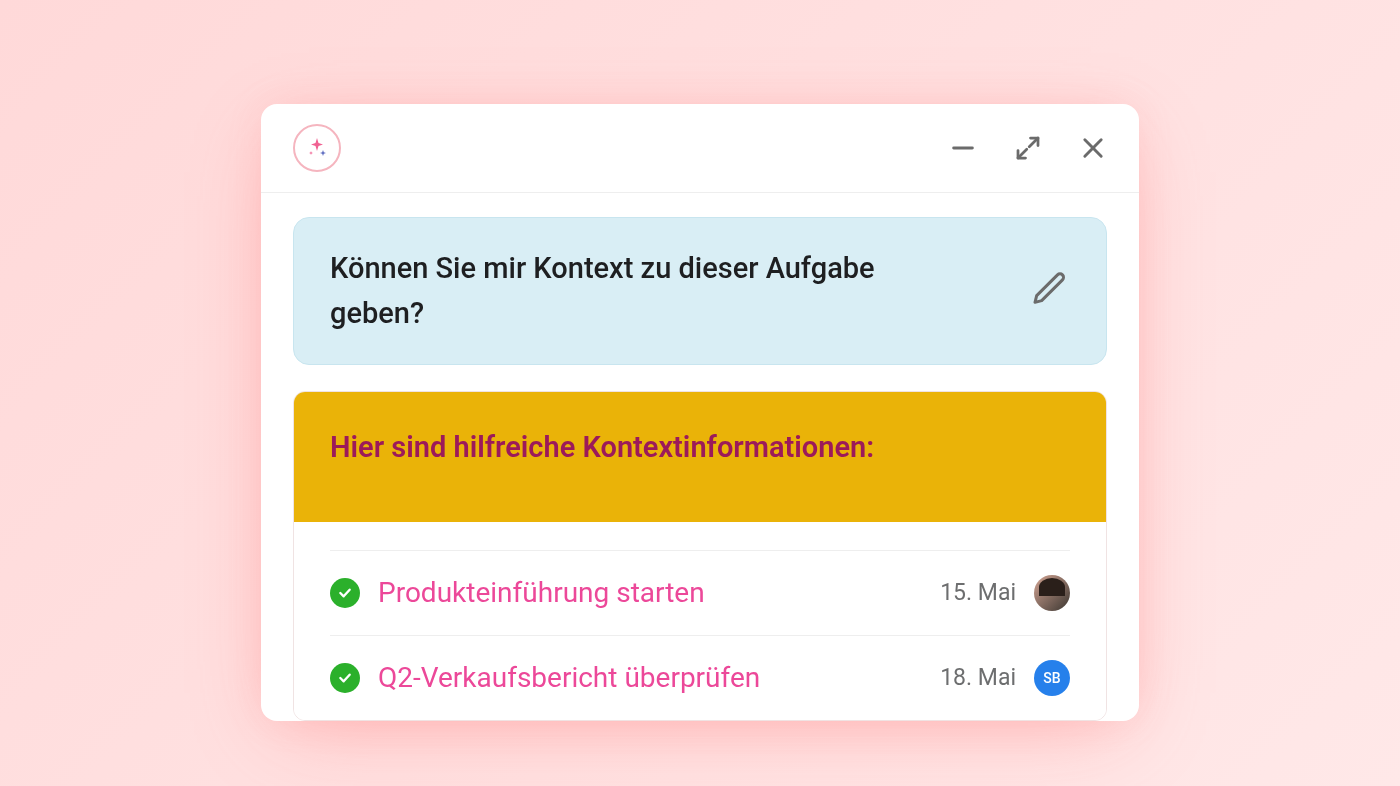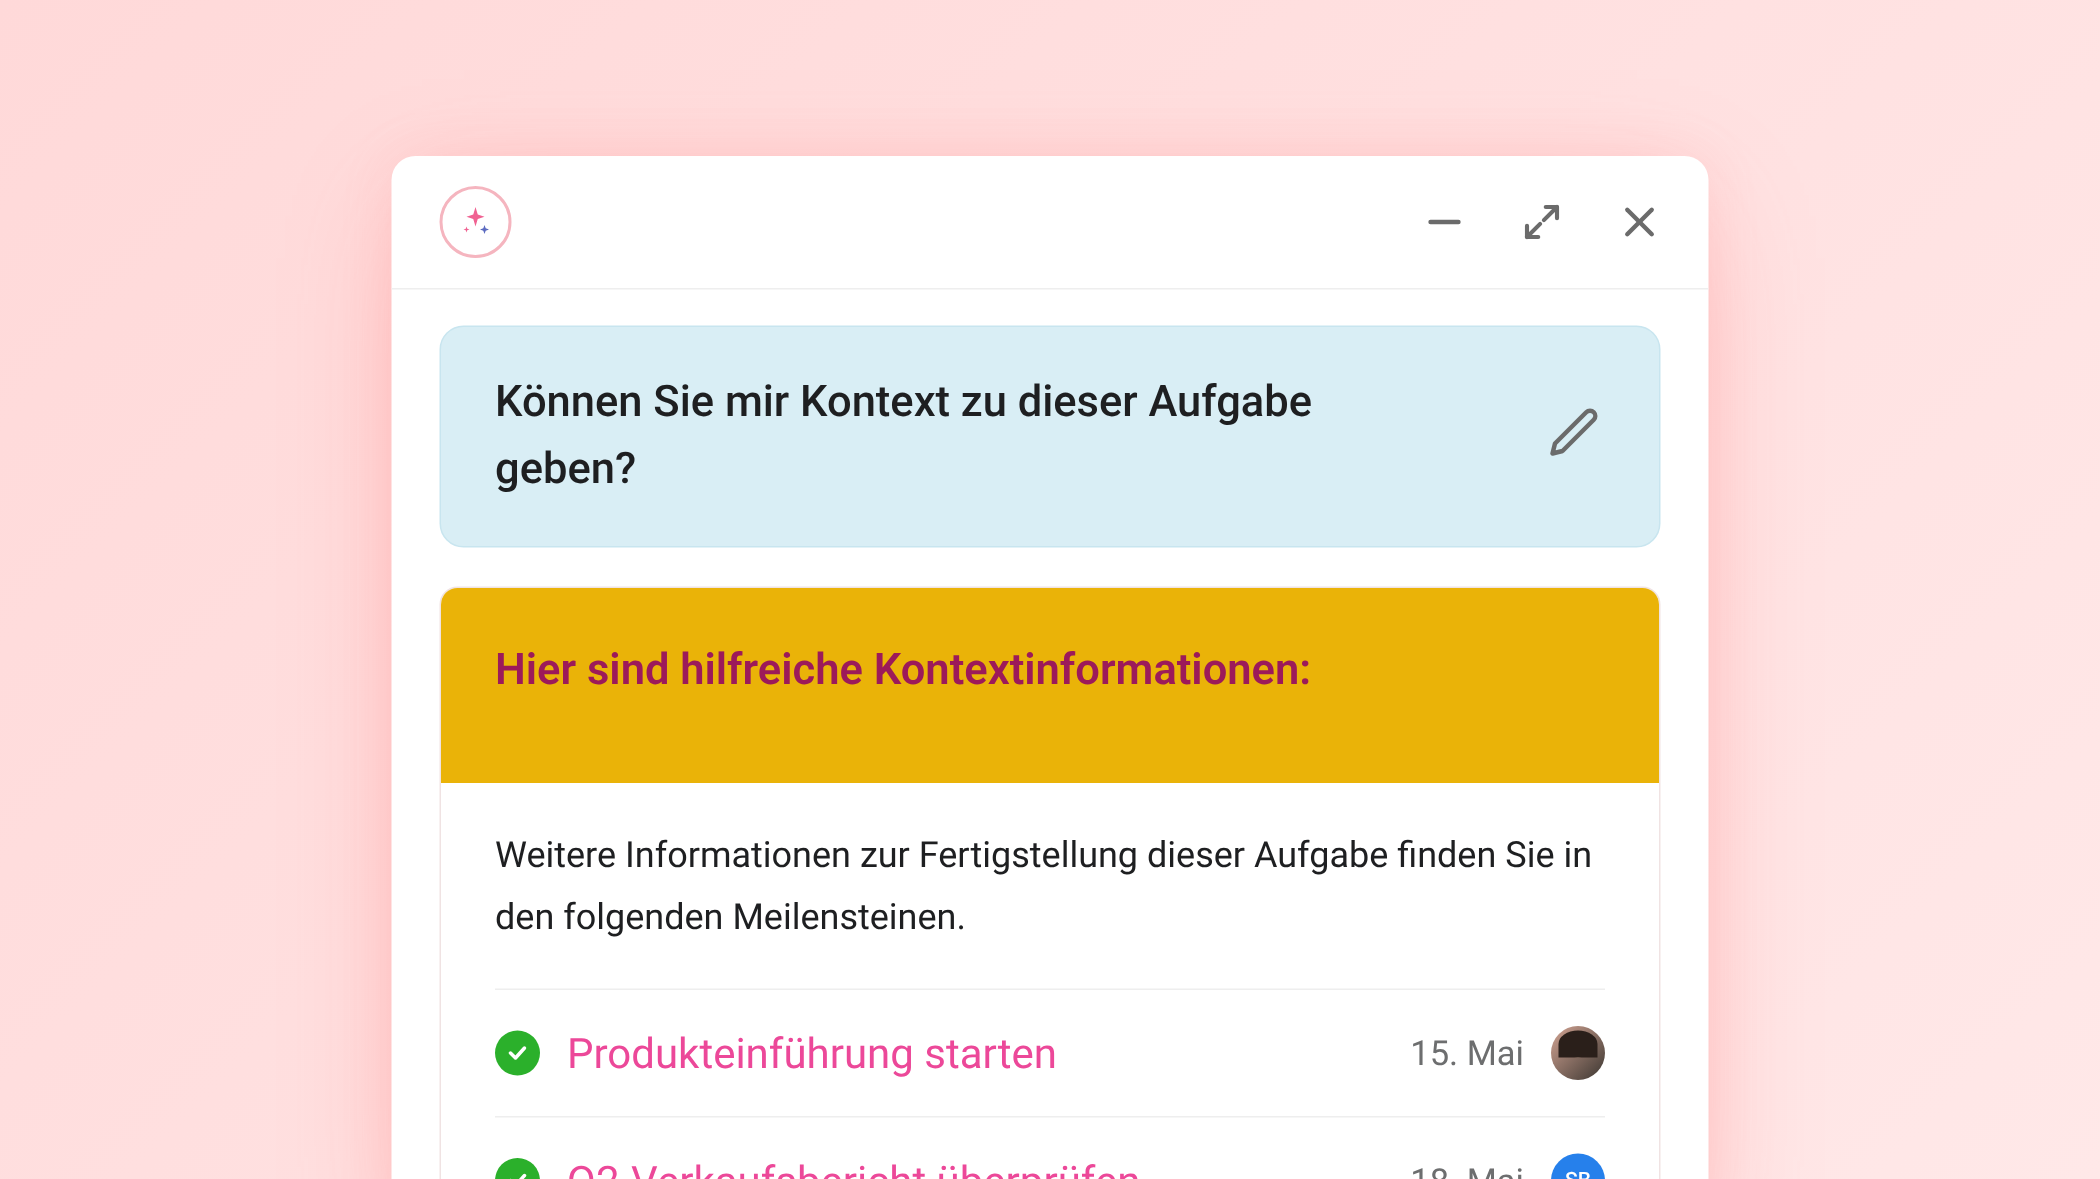--- a/index.html
+++ b/index.html
@@ -244,21 +244,20 @@
           <path d="M16.5 3.5 C17.3 2.7 18.7 2.7 19.5 3.5 C20.3 4.3 20.3 5.7 19.5 6.5 L7 19 L3 20 L4 16 L16.5 3.5 Z" stroke="currentColor" stroke-width="1.8" stroke-linecap="round" stroke-linejoin="round"></path>
         </svg>
       </div>
     </div>
 
     <div class="response-card">
       <div class="response-header">
         <div class="response-title">Hier sind hilfreiche Kontextinformationen:</div>
       </div>
       <div class="response-body">
-        <div class="response-description">Weitere Informationen zur Fertigstellung dieser Aufgabe finden Sie in den folgenden Meilensteinen.</div>
 
         <div class="task-row">
           <div class="check-icon">
             <svg width="16" height="16" viewBox="0 0 24 24" fill="none">
               <path d="M5 12 L10 17 L19 7" stroke="#ffffff" stroke-width="3.5" stroke-linecap="round" stroke-linejoin="round"></path>
             </svg>
           </div>
           <div class="task-title">Produkteinführung starten</div>
           <div class="task-date">15. Mai</div>
           <div class="avatar avatar-photo"></div>

